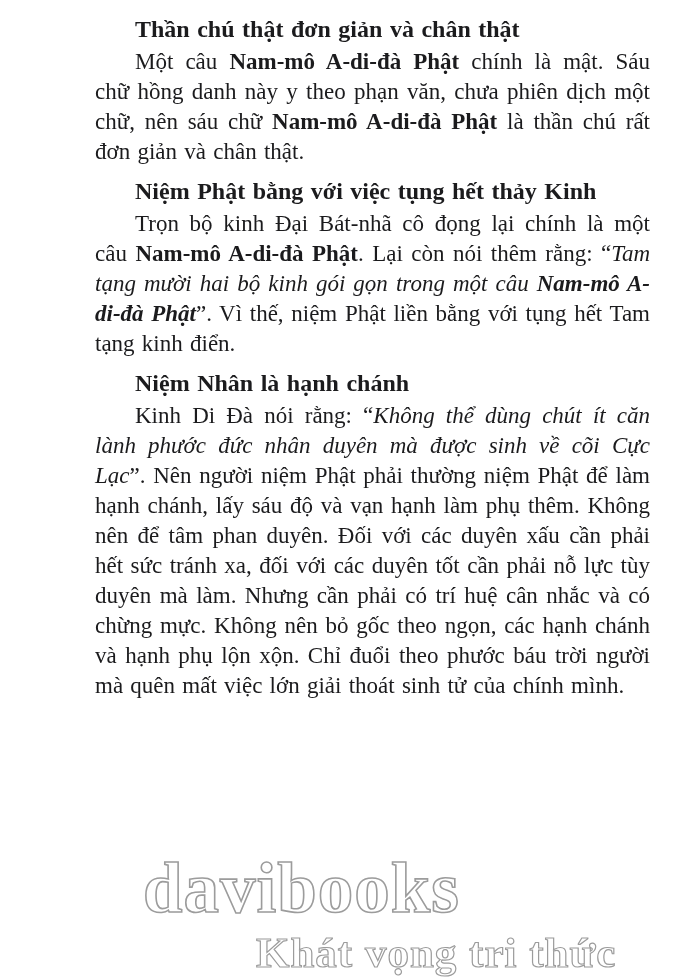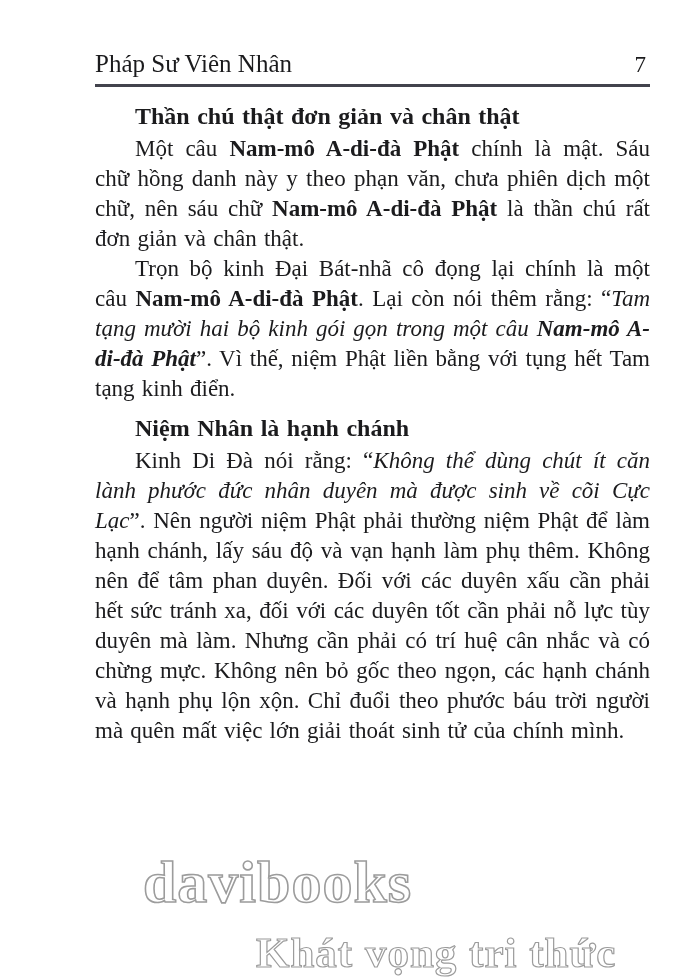--- a/index.html
+++ b/index.html
@@ -48,21 +48,21 @@
     text-indent:40px;
   }
   .watermark{
     position:absolute;z-index:0;
     left:0;top:0;width:100%;height:100%;
     pointer-events:none;
   }
   .wm-brand{
     position:absolute;
     left:143px;top:848px;
-    font-size:60px;
+    font-size:71px;
     font-weight:bold;
     letter-spacing:1px;
     color:transparent;
     -webkit-text-stroke:1.6px var(--wm-color);
     white-space:nowrap;
   }
   .wm-tagline{
     position:absolute;
     left:256px;top:928px;
     font-size:43px;
@@ -76,26 +76,23 @@
 </head>
 <body>
 
 <div class="page">
 
   <div class="watermark">
     <div class="wm-brand">davibooks</div>
     <div class="wm-tagline">Khát vọng tri thức</div>
   </div>
 
-  <div class="header">
-    <span class="title">Pháp Sư Viên Nhân</span>
-    <span class="pagenum">7</span>
-  </div>
 
   <div class="body">
       <h2>Thần chú thật đơn giản và chân thật</h2>
       <p><span>Một câu </span><span style="font-weight: bold;">Nam-mô A-di-đà Phật</span><span> chính là mật. Sáu chữ hồng danh này y theo phạn văn, chưa phiên dịch một chữ, nên sáu chữ </span><span style="font-weight: bold;">Nam-mô A-di-đà Phật</span><span> là thần chú rất đơn giản và chân thật.</span></p>
+      <h2>Niệm Phật bằng với việc tụng hết thảy Kinh</h2>
       <p><span>Trọn bộ kinh Đại Bát-nhã cô đọng lại chính là một câu </span><span style="font-weight: bold;">Nam-mô A-di-đà Phật</span><span>. Lại còn nói thêm rằng: “</span><span style="font-style: italic;">Tam tạng mười hai bộ kinh gói gọn trong một câu </span><span style="font-weight: bold; font-style: italic;">Nam-mô A-di-đà Phật</span><span>”. Vì thế, niệm Phật liền bằng với tụng hết Tam tạng kinh điển.</span></p>
       <h2>Niệm Nhân là hạnh chánh</h2>
       <p><span>Kinh Di Đà nói rằng: “</span><span style="font-style: italic;">Không thể dùng chút ít căn lành phước đức nhân duyên mà được sinh về cõi Cực Lạc</span><span>”. Nên người niệm Phật phải thường niệm Phật để làm hạnh chánh, lấy sáu độ và vạn hạnh làm phụ thêm. Không nên để tâm phan duyên. Đối với các duyên xấu cần phải hết sức tránh xa, đối với các duyên tốt cần phải nỗ lực tùy duyên mà làm. Nhưng cần phải có trí huệ cân nhắc và có chừng mực. Không nên bỏ gốc theo ngọn, các hạnh chánh và hạnh phụ lộn xộn. Chỉ đuổi theo phước báu trời người mà quên mất việc lớn giải thoát sinh tử của chính mình.</span></p>
     </div>
 
 </div>
 
 </body></html>

